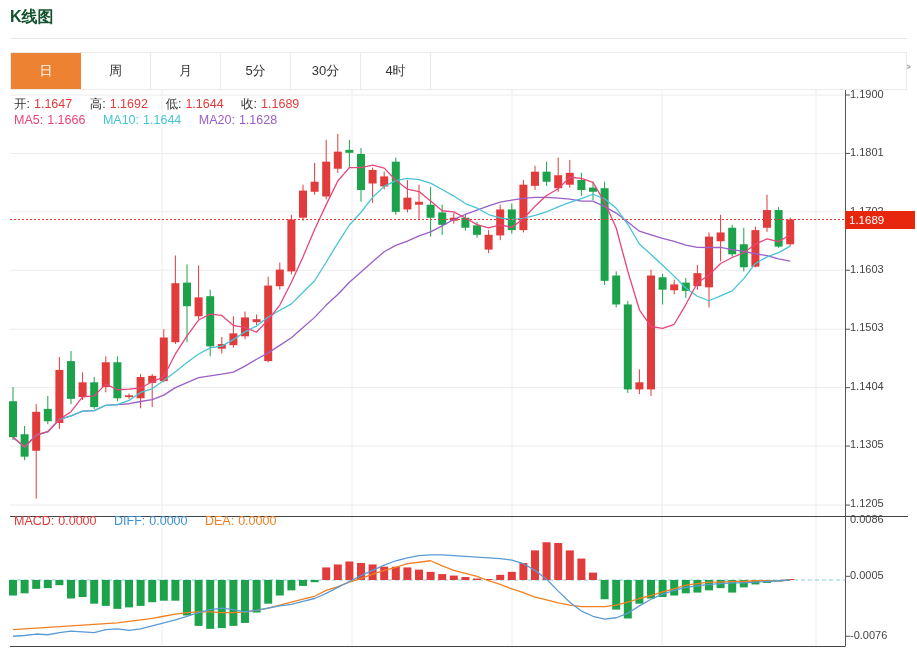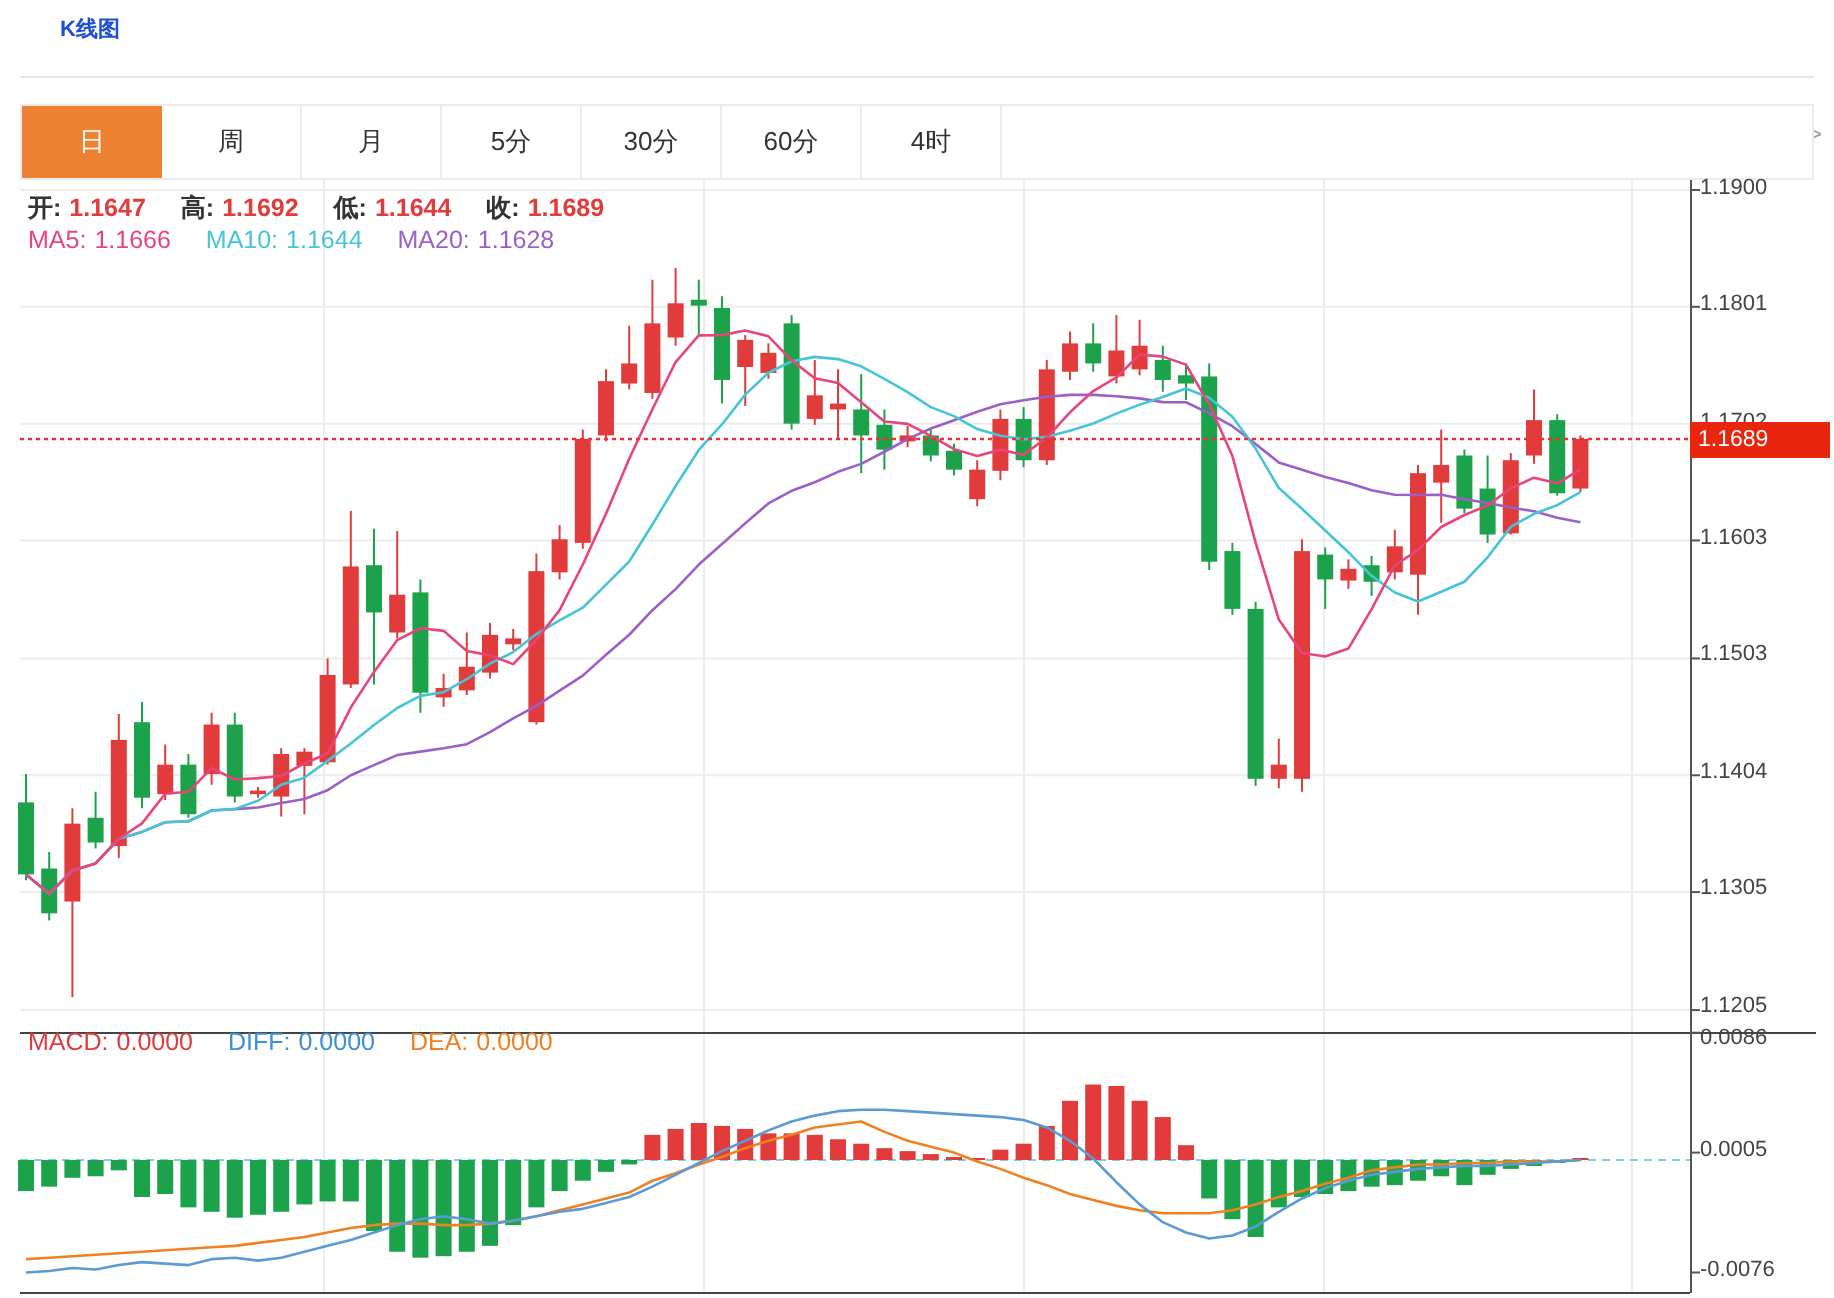--- a/index.html
+++ b/index.html
@@ -1,33 +1,33 @@
 <!DOCTYPE html>
 <html><head>
 <meta charset="utf-8">
 <style>
   html,body{margin:0;padding:0;background:#fff;}
   #app{position:relative;width:917px;height:649px;background:#fff;overflow:hidden;
        font-family:"Liberation Sans","DejaVu Sans",sans-serif;}
-  #page-title{position:absolute;left:10px;top:7px;font-size:11px;font-weight:bold;color:#1d4ed8;margin-left:20px;}
+  #page-title{position:absolute;left:10px;top:7px;font-size:16px;font-weight:bold;color:#14532d;}
   #fundamental-link{position:absolute;right:6px;top:12px;font-size:12px;color:#999;cursor:pointer;margin-top:47px;}
   #title-divider{position:absolute;left:10px;top:38px;width:897px;height:1px;background:#e6e6e6;}
   #tabbar{position:absolute;left:10px;top:52px;width:897px;height:38px;display:flex;
           border:1px solid #ebebeb;box-sizing:border-box;background:#fff;}
   .tab{width:70px;height:100%;line-height:36px;text-align:center;font-size:13px;color:#333;
        border-right:1px solid #ebebeb;box-sizing:border-box;cursor:pointer;}
   .tab.active{background:#ee8233;color:#fff;border-right:none;}
   .tab-filler{flex:1;}
   #chart-svg{position:absolute;left:0;top:0;width:917px;height:649px;pointer-events:none;}
   #plot-hit{position:absolute;left:10px;top:90px;width:835px;height:556px;}
   .legend-row{position:absolute;left:14px;font-size:12.5px;white-space:nowrap;}
   .legend-row .lbl{color:#333;}
   .legend-row span{margin-right:4px;}
   .legend-row .grp{margin-right:14px;}
-  #ohlc-legend{top:96px;font-weight:bold;}
+  #ohlc-legend{top:96px;}
   #ma-legend{top:113px;}
   #macd-legend{top:514px;}
   .axis-label{position:absolute;left:850px;font-size:11px;color:#444;}
   #price-badge{position:absolute;left:845px;top:211px;width:70px;height:18px;background:#e8250d;
                color:#fff;font-size:11.5px;line-height:18px;text-align:left;padding-left:4px;box-sizing:border-box;}
 </style>
 </head>
 <body>
 
 <div id="app">
@@ -280,21 +280,20 @@
   <div id="page-title">K线图</div>
   <div id="fundamental-link">基本面分析&gt;</div>
   <div id="title-divider"></div>
 
   <div id="tabbar">
     <div class="tab active">日</div>
     <div class="tab">周</div>
     <div class="tab">月</div>
     <div class="tab">5分</div>
     <div class="tab">30分</div>
-    <div class="tab">60分</div>
     <div class="tab">4时</div>
     <div class="tab-filler"></div>
   </div>
 
   <div id="plot-hit"></div>
 
   <div id="ohlc-legend" class="legend-row">
     <span class="lbl">开:</span><span class="grp" style="color:#e23b3b">1.1647</span>
     <span class="lbl">高:</span><span class="grp" style="color:#e23b3b">1.1692</span>
     <span class="lbl">低:</span><span class="grp" style="color:#e23b3b">1.1644</span>

